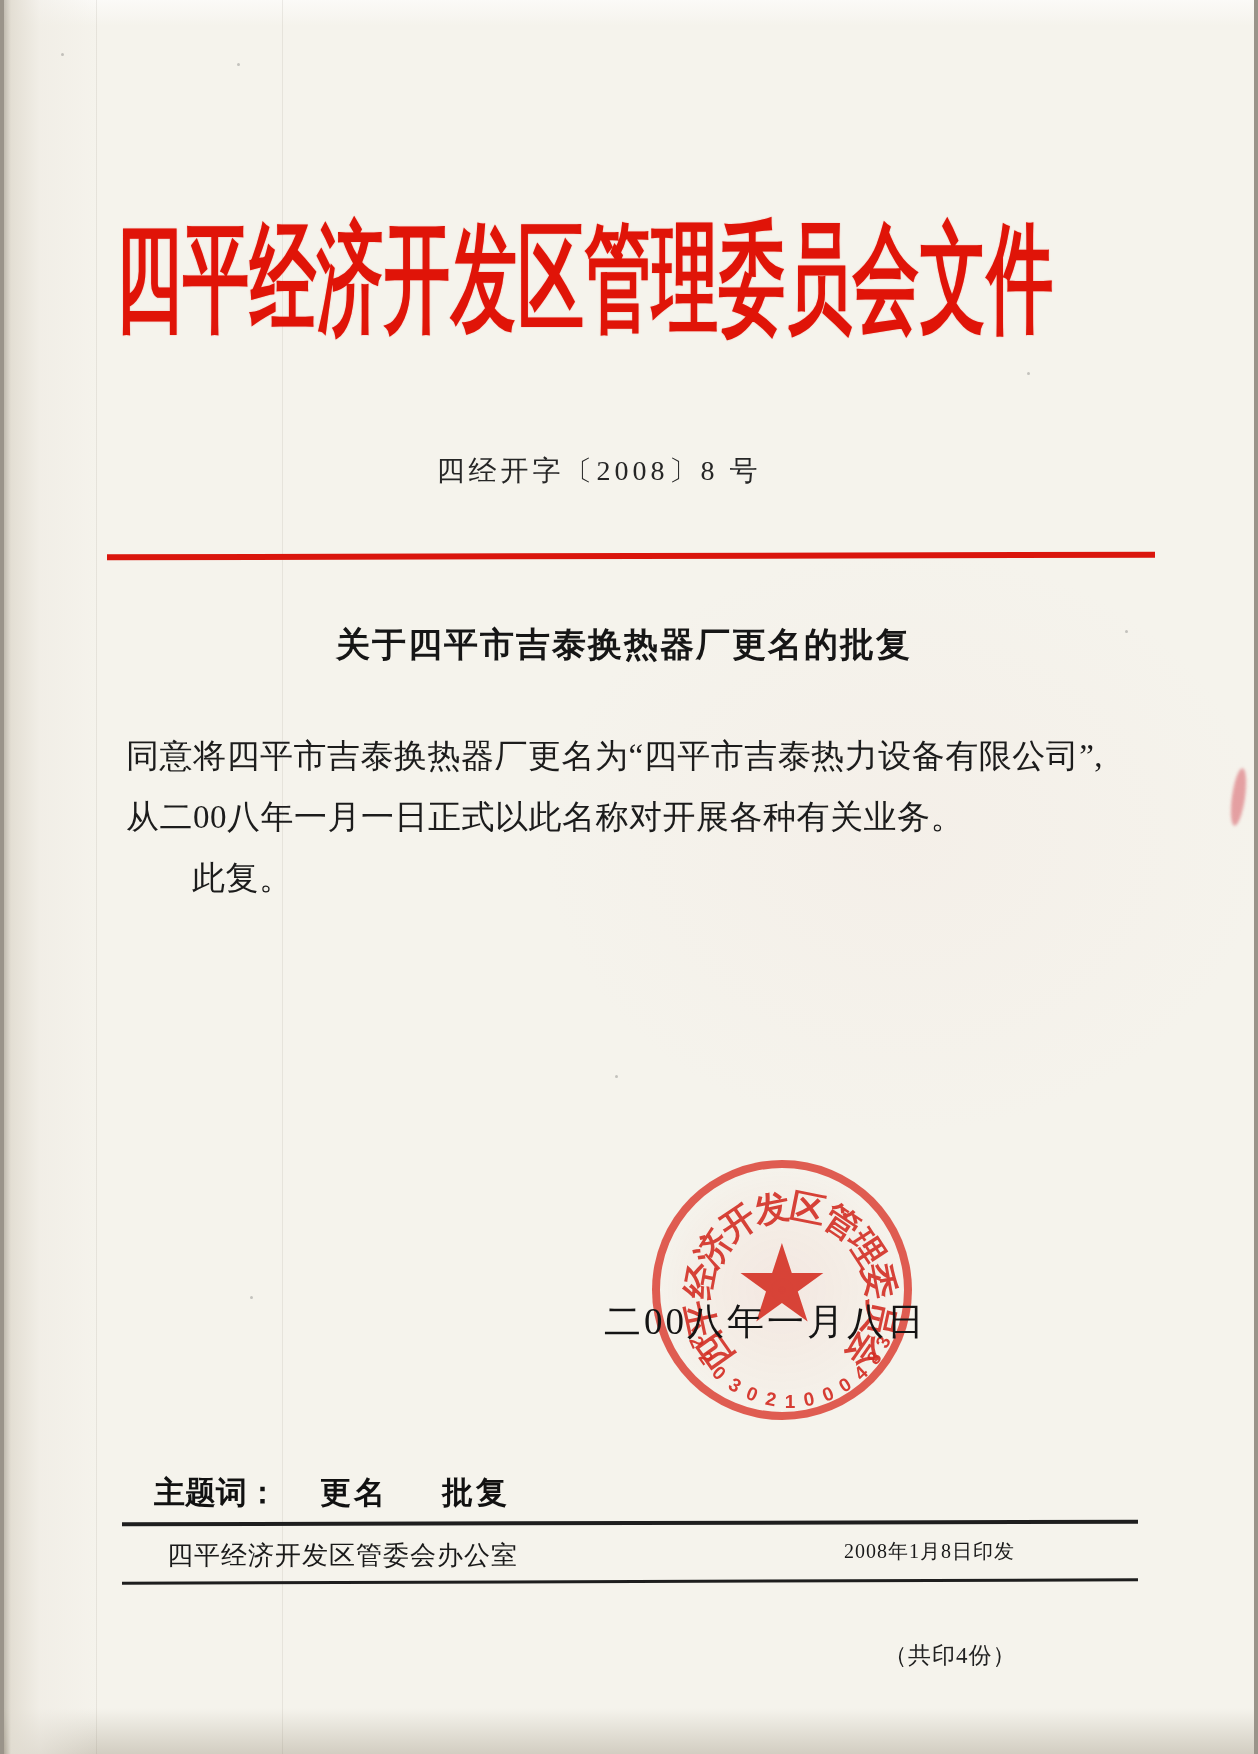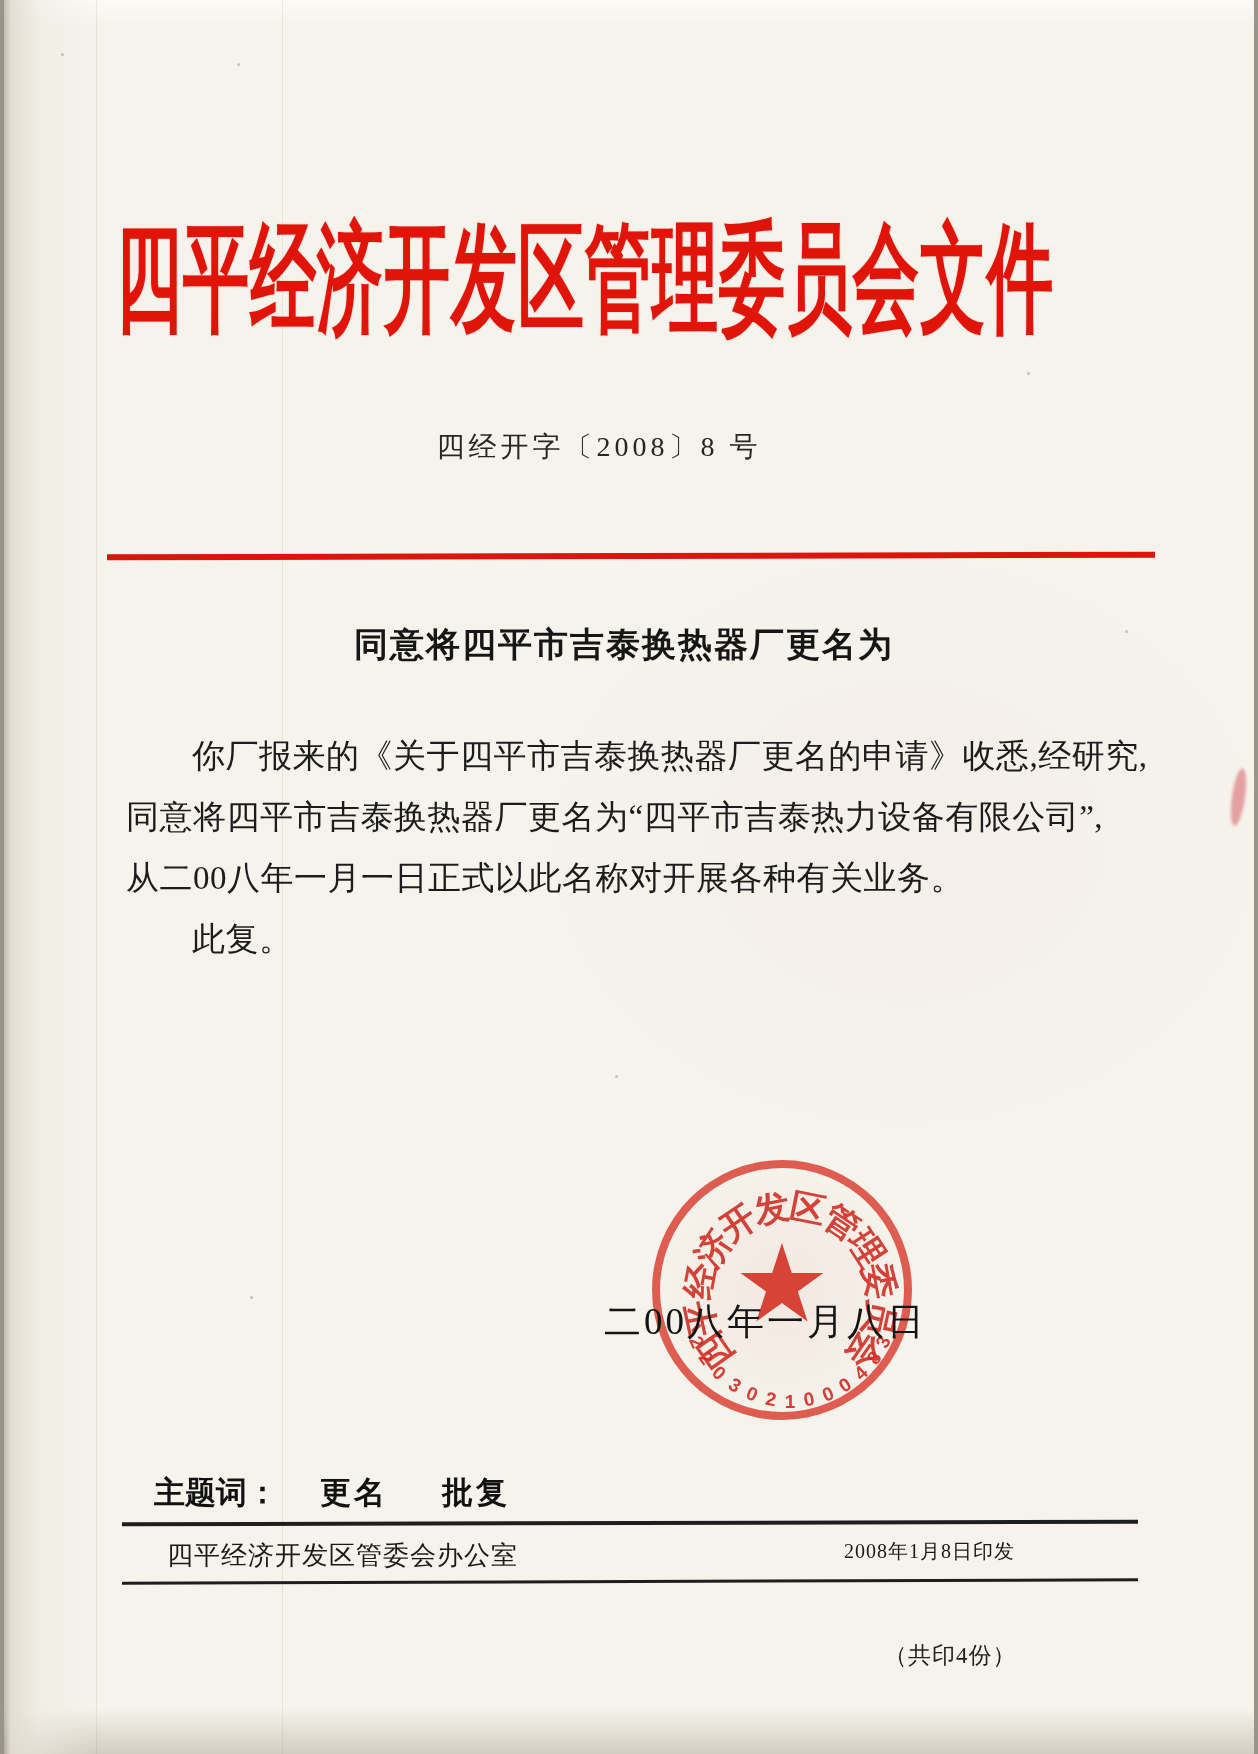--- a/index.html
+++ b/index.html
@@ -18,21 +18,21 @@
   .speck{position:absolute;width:3px;height:3px;border-radius:50%;background:rgba(70,70,70,0.28);}
   .red-smudge{position:absolute;left:1228px;top:768px;width:13px;height:58px;border-radius:50%;
     background:rgba(205,45,60,0.42);filter:blur(1.5px);transform:rotate(8deg);}
 
   .red-header{
     position:absolute;left:112px;top:198px;white-space:nowrap;
     font-family:"Liberation Serif", serif;font-weight:bold;font-size:66px;letter-spacing:1px;
     transform:scaleY(1.80);transform-origin:left top;color:#e01408;
     text-shadow:0 0 1px rgba(224,20,8,0.4);
   }
-  .doc-number{position:absolute;left:0;top:428px;width:1190px;text-align:center;
+  .doc-number{position:absolute;left:0;top:452px;width:1190px;text-align:center;
     font-size:28px;letter-spacing:4px;color:#262626;}
   .red-rule{position:absolute;left:103px;top:553px;width:1048px;height:6px;background:#da150c;
     transform:rotate(-0.15deg);}
   .doc-title{position:absolute;left:105px;top:622px;width:1030px;text-align:center;
     font-family:"Liberation Sans", sans-serif;font-weight:bold;font-size:34px;letter-spacing:2px;color:#161616;}
 
   .body-block{position:absolute;left:122px;top:726px;width:1014px;font-size:33px;line-height:61px;
     color:#1c1c1c;}
   .body-line{white-space:nowrap;letter-spacing:0.5px;}
   .body-line.indent{text-indent:66px;}
@@ -79,24 +79,23 @@
   <div class="speck" style="left:246px;top:1296px"></div>
   <div class="speck" style="left:1121px;top:630px"></div>
   <div class="red-smudge"></div>
 
   <div class="red-header">四平经济开发区管理委员会文件</div>
 
   <div class="doc-number">四经开字〔2008〕8 号</div>
 
   <div class="red-rule"></div>
 
-  <div class="doc-title">同意将四平市吉泰换热器厂更名为</div>
+  <div class="doc-title">关于四平市吉泰换热器厂更名的批复</div>
 
   <div class="body-block">
-    <div class="body-line indent">你厂报来的《关于四平市吉泰换热器厂更名的申请》收悉,经研究,</div>
     <div class="body-line">同意将四平市吉泰换热器厂更名为“四平市吉泰热力设备有限公司”,</div>
     <div class="body-line">从二00八年一月一日正式以此名称对开展各种有关业务。</div>
     <div class="body-line indent">此复。</div>
   </div>
 
   <div class="seal">
     <span class="seal-star">★</span>
     <div>
         <span class="seal-char" style="left: 54.638px; top: 182.769px; transform: translate(-50%, -50%) rotate(-125deg);">四</span>
         <span class="seal-char" style="left: 40.1025px; top: 149.556px; transform: translate(-50%, -50%) rotate(-102.273deg);">平</span>

